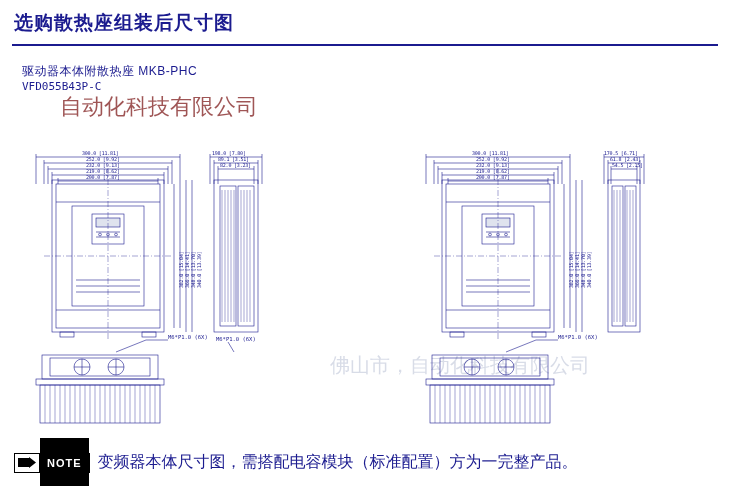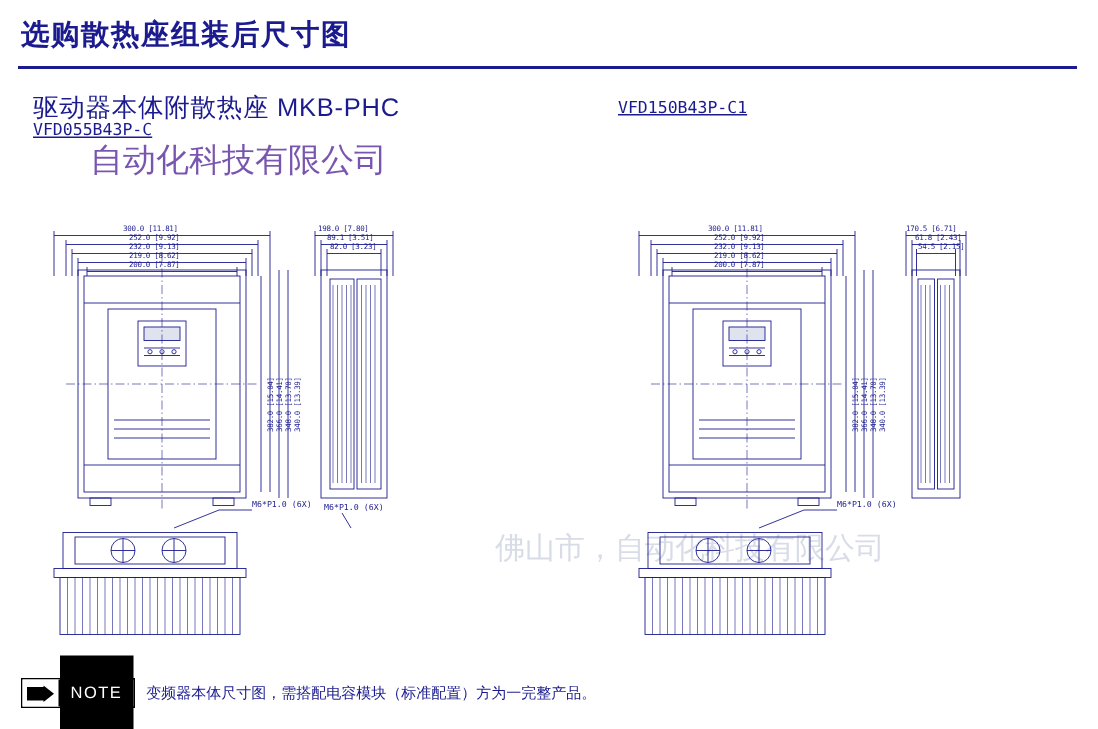--- a/index.html
+++ b/index.html
@@ -37,21 +37,21 @@
     width: 706px;
     height: 2px;
     background: #1b1b8f;
   }
   
   .watermark {
     position: absolute;
     left: 60px;
     top: 92px;
     font-size: 22px;
-    color: #4c1d95;
+    color: #7f1d1d;
     opacity: .75;
     white-space: nowrap;
     pointer-events: none;
   }
   .watermark2 {
     position: absolute;
     left: 330px;
     top: 352px;
     font-size: 20px;
     color: #cfd4e2;
@@ -60,22 +60,22 @@
     pointer-events: none;
   }
   
   .col-head {
     position: absolute;
     font-size: 11.5px;
     color: #1b1b8f;
     line-height: 15px;
     letter-spacing: .5px;
   }
-  .col-head .h1 { font-size: 17px; }
-  .col-head .m { font-family: "DejaVu Sans Mono", monospace; font-size: 11px; letter-spacing: 0; text-decoration: underline; }
+  .col-head .h1 { font-size: 12px; }
+  .col-head .m { font-family: "DejaVu Sans Mono", monospace; font-size: 11px; letter-spacing: 0; }
   #head-left { left: 22px; top: 64px; }
   #head-right { left: 412px; top: 64px; }
 
   
   .draw {
     position: absolute;
     top: 140px;
   }
   #draw-left  { left: 16px;  width: 360px; height: 300px; }
   #draw-right { left: 406px; width: 320px; height: 300px; }
@@ -123,51 +123,50 @@
     display: flex;
     align-items: center;
     justify-content: center;
     background: #fff;
     border-right: 1.5px solid #000;
   }
   .note-badge .word {
     background: #000;
     color: #fff;
     font-size: 11px;
-    font-weight: normal;
+    font-weight: bold;
     padding: 16px 7px;
     height: 100%;
     display: flex;
     align-items: center;
     letter-spacing: 1px;
   }
   .note-text {
     margin-left: 8px;
-    font-size: 10px;
+    font-size: 16px;
     color: #1b1b8f;
   }
 </style>
 </head>
 <body>
 
 <div class="page">
 
   <div class="title">选购散热座组装后尺寸图</div>
   <div class="title-rule"></div>
 
   <div class="watermark">自动化科技有限公司</div>
   <div class="watermark2">佛山市，自动化科技有限公司</div>
 
   <div class="col-head" id="head-left">
     <div class="h1">驱动器本体附散热座 MKB-PHC</div>
     <div class="m">VFD055B43P-C</div>
   </div>
 
   <div class="col-head" id="head-right">
-    <div class="m">VFD150B43P-C1</div>
   </div>
 
   <div class="draw" id="draw-left">
     <svg class="drw-svg" width="360" height="300" viewBox="0 0 360 300">
       <g stroke="#1b1b8f" fill="none" stroke-width="0.6">
 
         <rect x="36" y="40" width="112" height="152"></rect>
         <rect x="40" y="44" width="104" height="144"></rect>
 
         <line x1="40" y1="62" x2="144" y2="62"></line>

